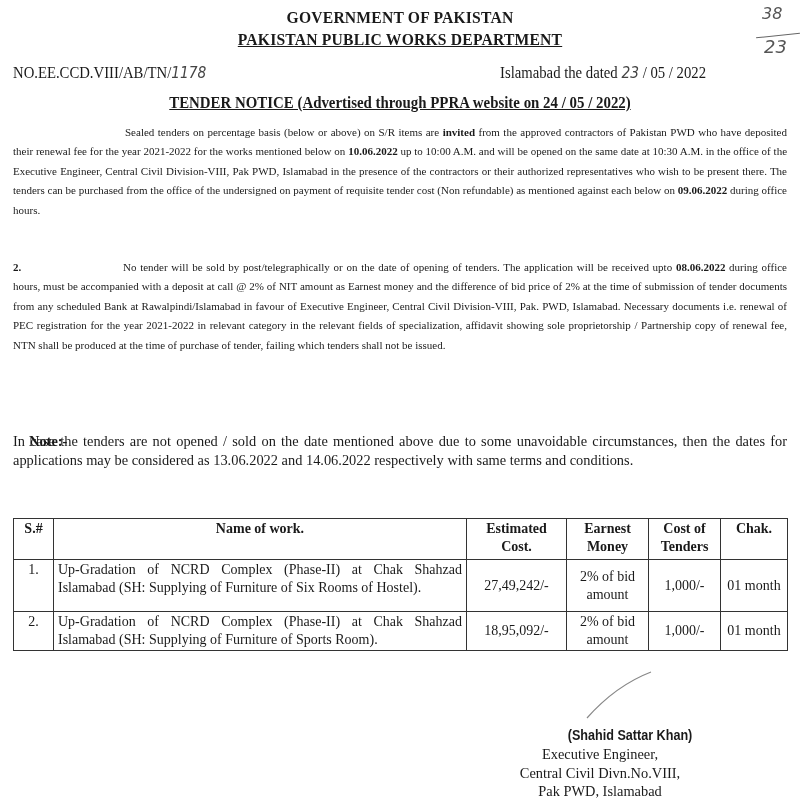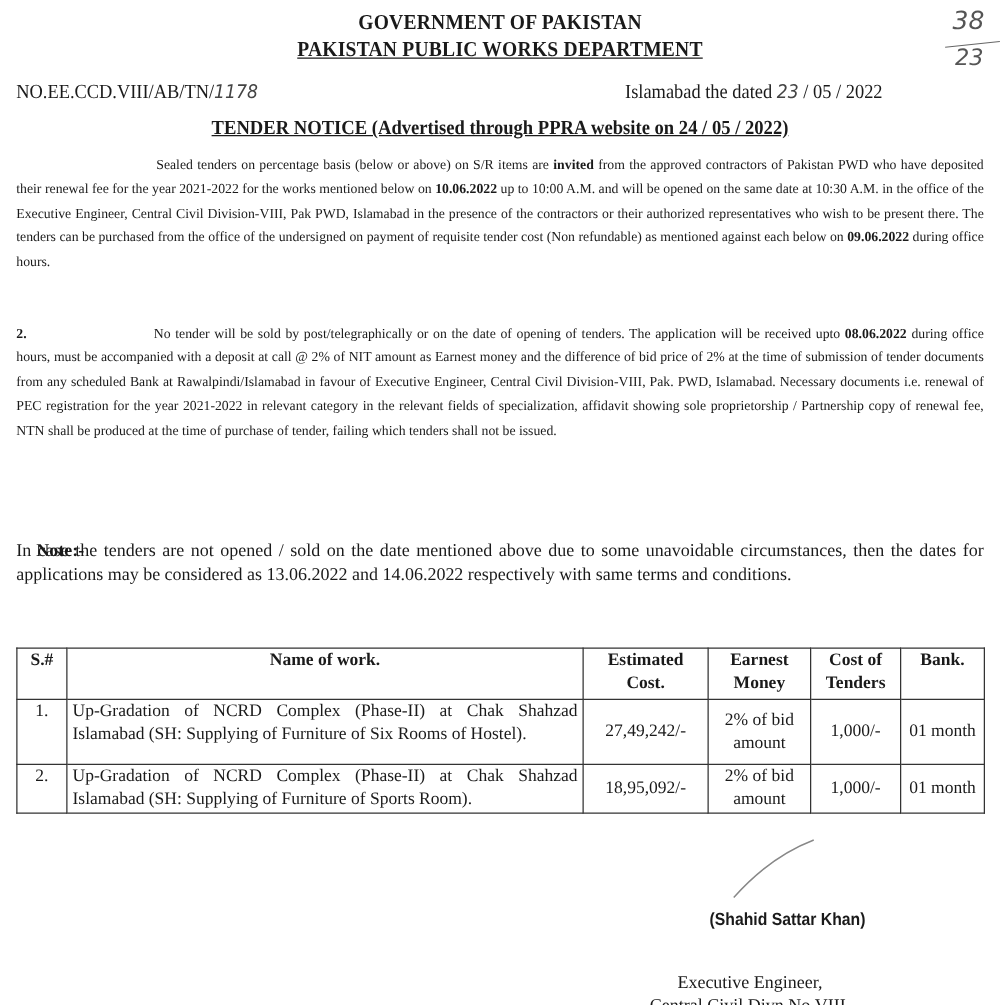--- a/index.html
+++ b/index.html
@@ -4,21 +4,21 @@
 <style>
   html, body { margin: 0; padding: 0; }
   body {
     width: 800px; height: 804px; background: #ffffff; position: relative; overflow: hidden;
     font-family: "Liberation Serif", serif; color: #1a1a1a;
   }
   .abs { position: absolute; }
   .hdr1 { left: 0; width: 800px; top: 8px; text-align: center; font-size: 17px; font-weight: bold; letter-spacing: 0.2px; transform: scaleX(0.92); }
   .hdr2 { left: 0; width: 800px; top: 30px; text-align: center; font-size: 17px; font-weight: bold; text-decoration: underline; letter-spacing: 0.2px; transform: scaleX(0.92); }
   .margin-note { left: 748px; top: 2px; width: 52px; height: 58px; font-family: "DejaVu Sans", sans-serif; color: #555; }
-  .margin-note .top { position: absolute; left: 14px; top: 2px; font-size: 20px; font-style: italic; }
+  .margin-note .top { position: absolute; left: 14px; top: 2px; font-size: 16px; font-style: italic; }
   .margin-note .line { position: absolute; left: 8px; top: 33px; width: 44px; height: 1px; background: #666; transform: rotate(-6deg); }
   .margin-note .bot { position: absolute; left: 16px; top: 34px; font-size: 18px; font-style: italic; }
   .refno { left: 13px; top: 64px; font-size: 16px; transform: scaleX(0.92); transform-origin: left; }
   .refno .hand { font-family: "DejaVu Sans", sans-serif; font-style: italic; color: #444; font-size: 15px; }
   .dated { left: 500px; top: 64px; font-size: 16px; transform: scaleX(0.92); transform-origin: left; }
   .dated .hand { font-family: "DejaVu Sans", sans-serif; font-style: italic; color: #444; font-size: 15px; }
   .title { left: 0; width: 800px; top: 94px; text-align: center; font-size: 16px; font-weight: bold; text-decoration: underline; transform: scaleX(0.93); }
   .para { left: 13px; width: 774px; font-size: 11px; line-height: 19.4px; text-align: justify; }
   .p1 { top: 123px; text-indent: 112px; }
   .p2 { top: 258px; }
@@ -31,21 +31,21 @@
     position: absolute; left: 13px; top: 518px; width: 774px; border-collapse: collapse;
     font-size: 14px; table-layout: fixed;
   }
   table.works th, table.works td { border: 1.5px solid #333; padding: 1px 4px; vertical-align: middle; line-height: 18px; }
   table.works th { font-weight: bold; vertical-align: top; height: 38px; text-align: center; }
   table.works td.c { text-align: center; }
   table.works td.name { text-align: justify; vertical-align: top; margin-left: 27px; }
   table.works td.sn { text-align: center; vertical-align: top; }
   .sig-stroke { left: 585px; top: 670px; width: 70px; height: 50px; }
   .sig-name { left: 530px; top: 727px; width: 200px; text-align: center; font-family: "Liberation Sans", sans-serif; font-weight: bold; font-size: 14px; transform: scaleX(0.9); }
-  .sig-line { left: 500px; width: 200px; text-align: center; font-size: 14.4px; margin-top: 32px; }
+  .sig-line { left: 500px; width: 200px; text-align: center; font-size: 14.4px; }
   .s1 { top: 746px; } .s2 { top: 765px; } .s3 { top: 783px; }
 </style>
 </head>
 <body>
 
 <div class="abs hdr1">GOVERNMENT OF PAKISTAN</div>
 <div class="abs hdr2">PAKISTAN PUBLIC WORKS DEPARTMENT</div>
 
 <div class="abs margin-note">
   <span class="top">38</span>
@@ -80,21 +80,21 @@
       <col style="width:72px">
       <col style="width:67px">
   </colgroup>
   <thead>
     <tr>
       <th>S.#</th>
       <th>Name of work.</th>
       <th>Estimated Cost.</th>
       <th>Earnest Money</th>
       <th>Cost of Tenders</th>
-      <th>Bank.</th>
+      <th>Chak.</th>
     </tr>
   </thead>
   <tbody>
     <tr style="height:52px">
       <td class="sn">1.</td>
       <td class="name">Up-Gradation of NCRD Complex (Phase-II) at Chak Shahzad Islamabad (SH: Supplying of Furniture of Six Rooms of Hostel).</td>
       <td class="c">27,49,242/-</td>
       <td class="c">2% of bid amount</td>
       <td class="c">1,000/-</td>
       <td class="c">01 month</td>

